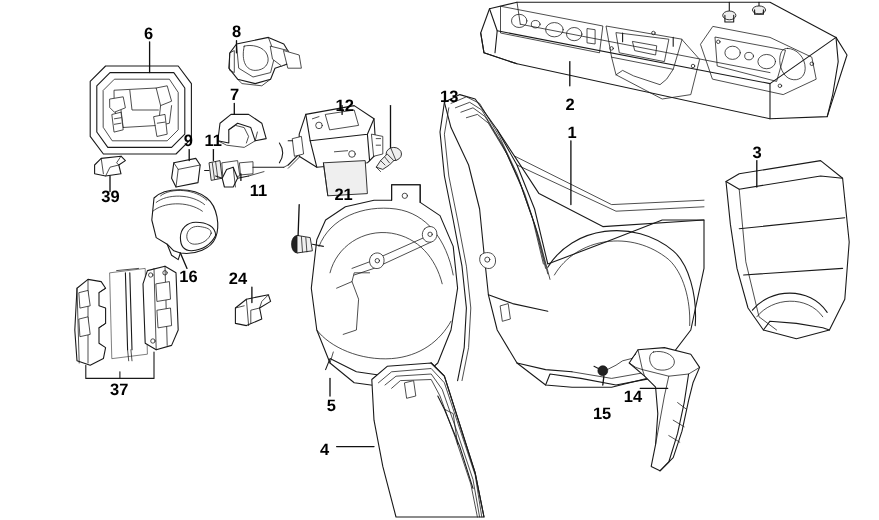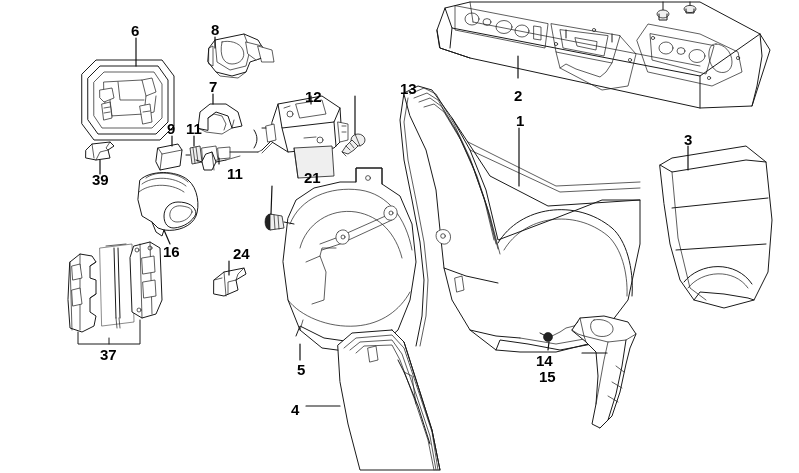--- a/index.html
+++ b/index.html
@@ -375,21 +375,21 @@
 <div class="lbl" style="left:291px;top:402px;">4</div>
 <div class="lbl" style="left:297px;top:362px;">5</div>
 <div class="lbl" style="left:131px;top:23px;">6</div>
 <div class="lbl" style="left:209px;top:79px;">7</div>
 <div class="lbl" style="left:211px;top:22px;">8</div>
 <div class="lbl" style="left:167px;top:121px;">9</div>
 <div class="lbl" style="left:186px;top:121px;">11</div>
 <div class="lbl" style="left:227px;top:166px;">11</div>
 <div class="lbl" style="left:305px;top:89px;">12</div>
 <div class="lbl" style="left:364px;top:81px;margin-left:36px;">13</div>
-<div class="lbl" style="left:536px;top:353px;">14</div>
+<div class="lbl" style="left:567px;top:353px;">14</div>
 <div class="lbl" style="left:539px;top:369px;">15</div>
 <div class="lbl" style="left:163px;top:244px;">16</div>
 <div class="lbl" style="left:263px;top:170px;margin-left:41px;">21</div>
 <div class="lbl" style="left:92px;top:172px;">39</div>
 <div class="lbl" style="left:100px;top:347px;">37</div>
-<div class="lbl" style="left:233px;top:246px;">24</div>
+<div class="lbl" style="left:208px;top:246px;">24</div>
 
 </div>
 
 </body></html>

